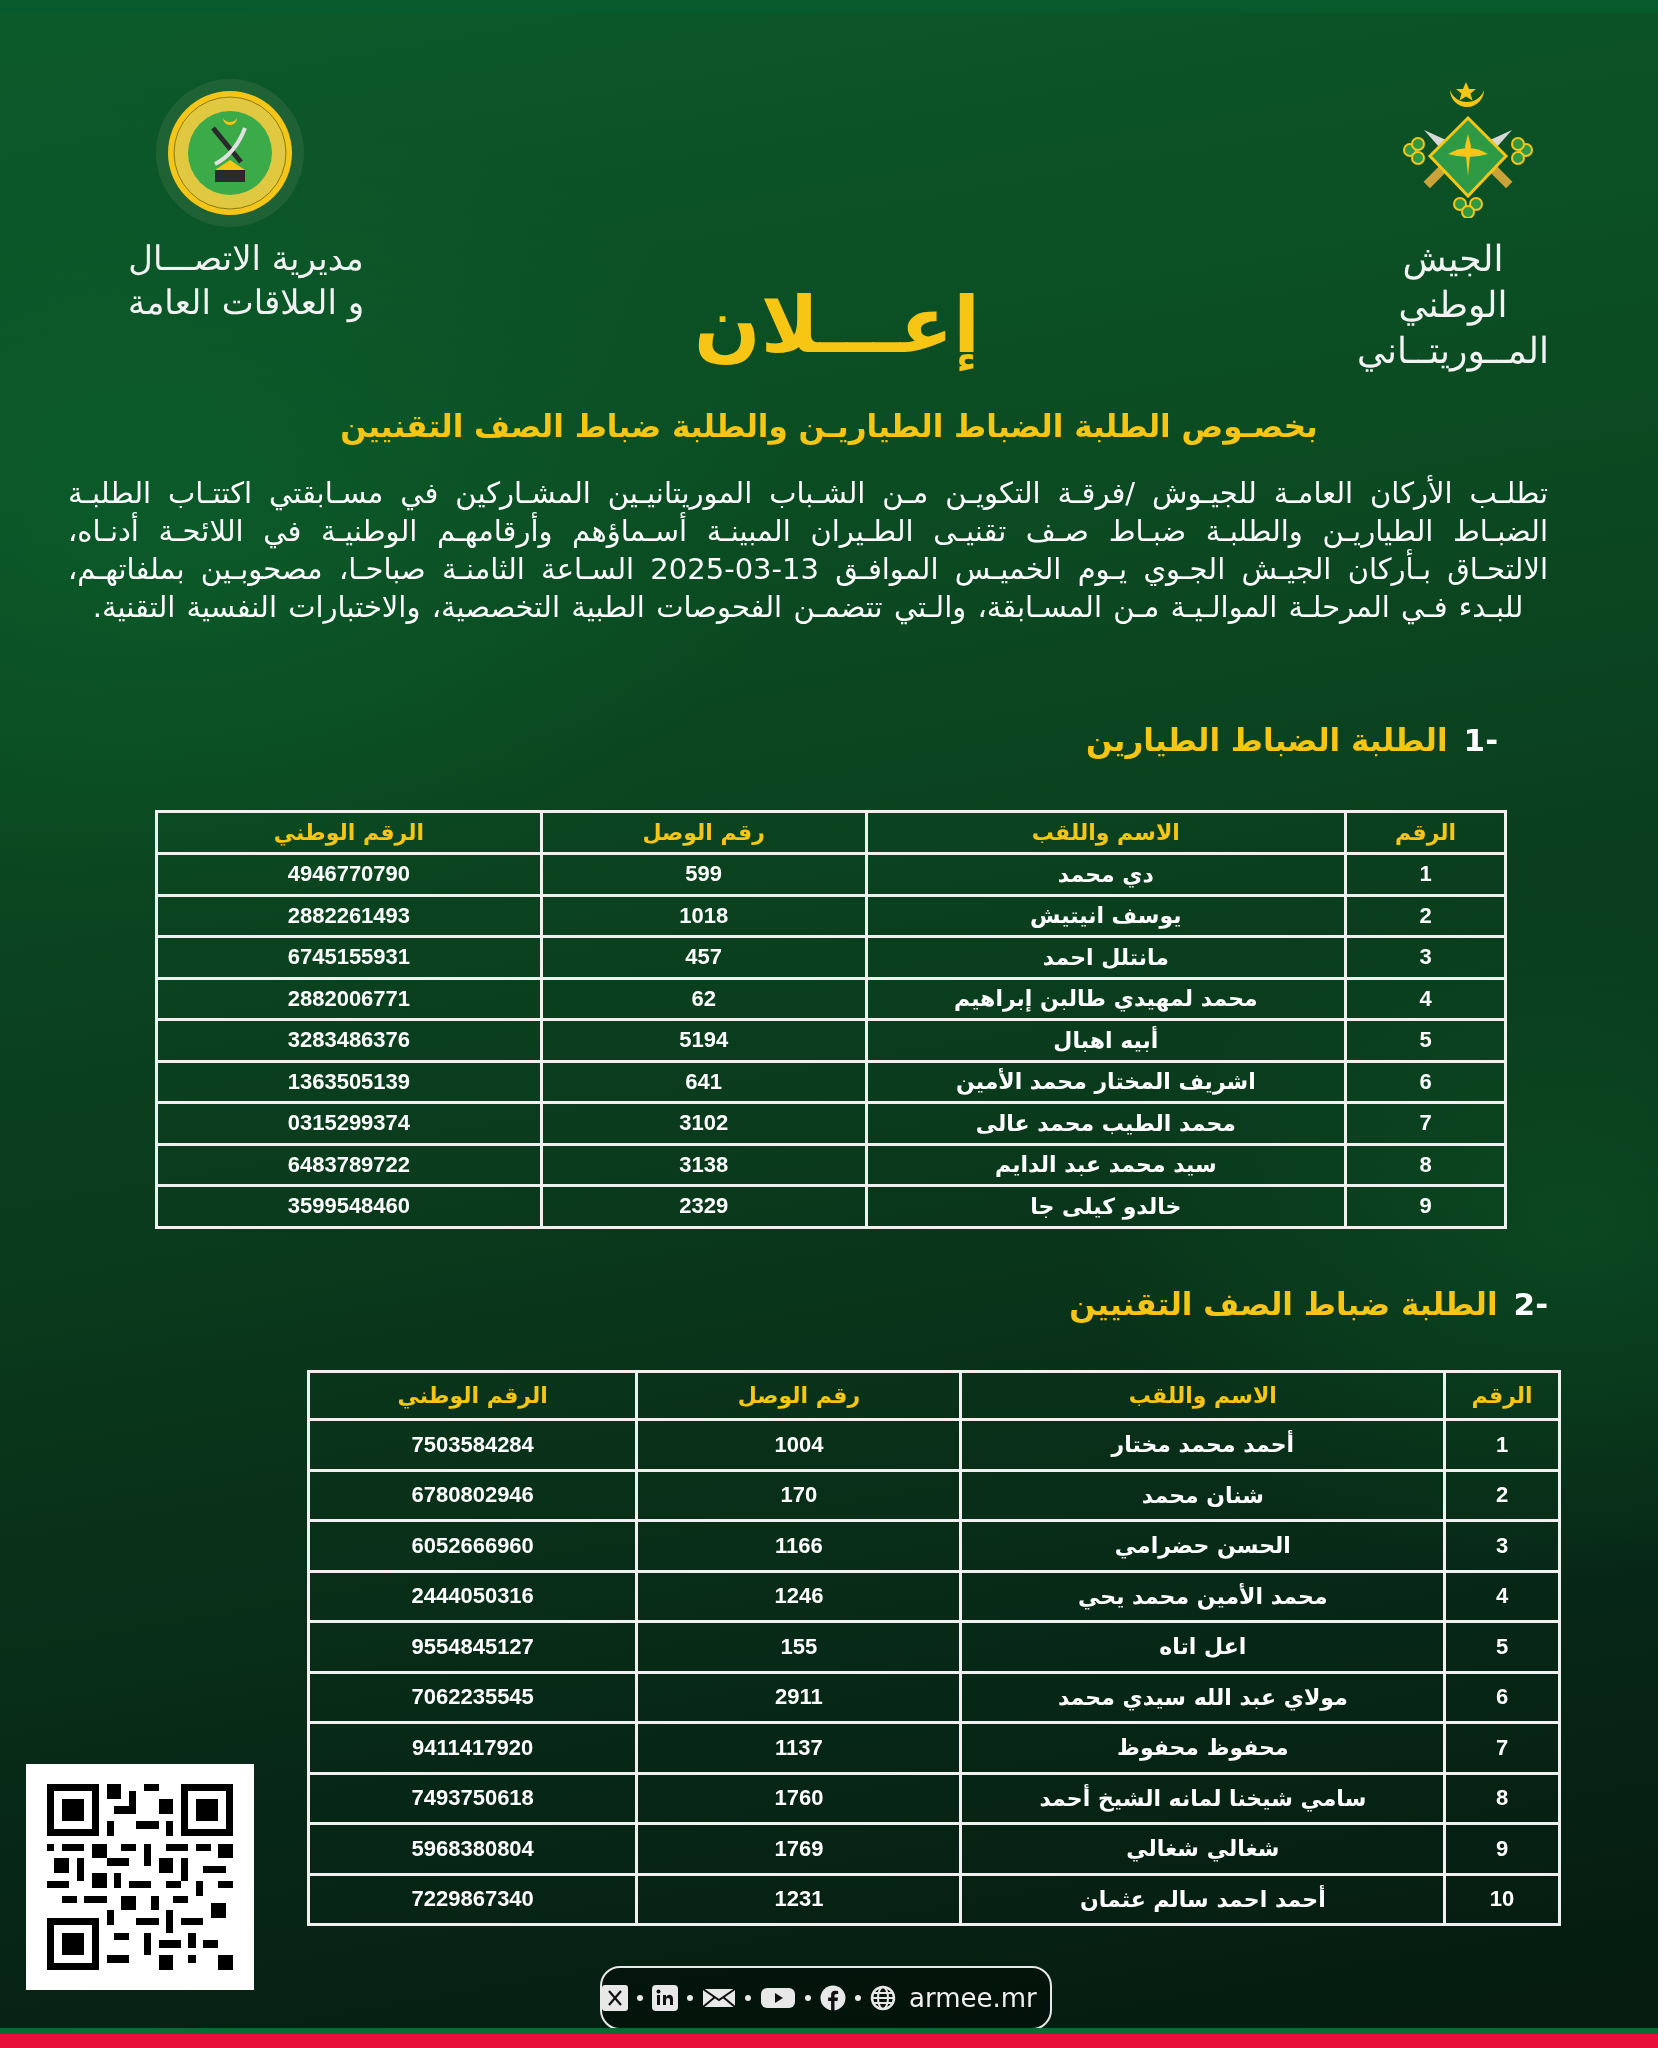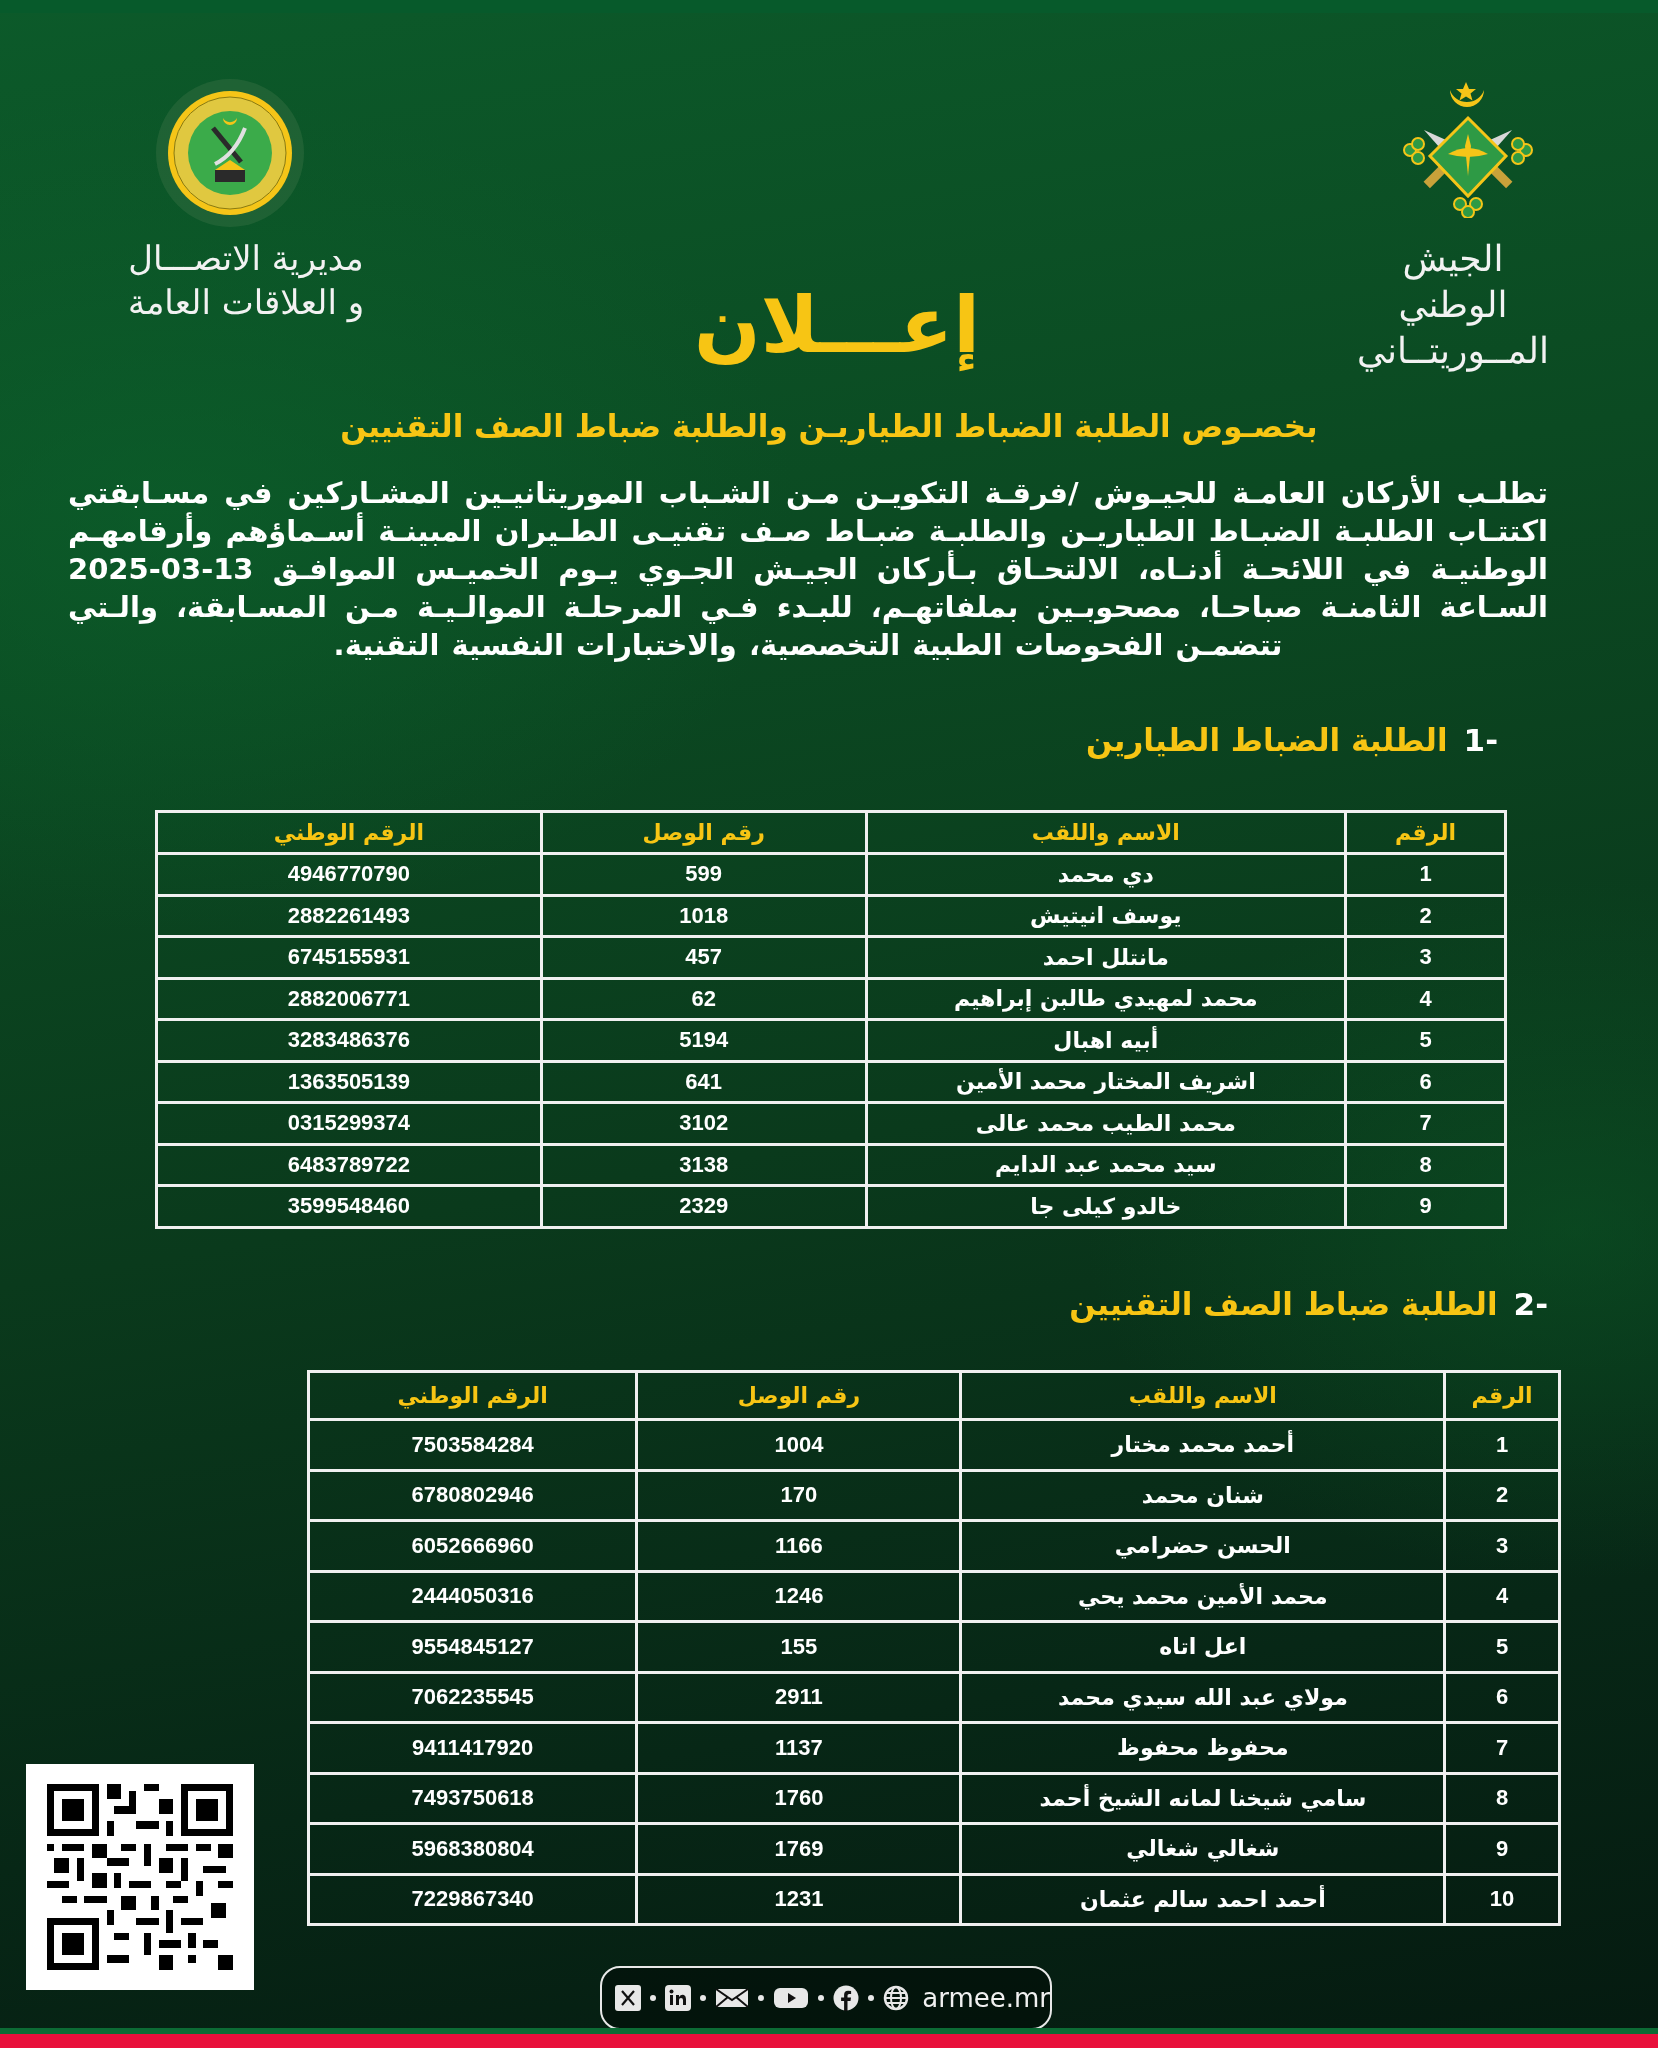--- a/index.html
+++ b/index.html
@@ -35,21 +35,21 @@
     .title {
       position: absolute; top: 280px; left: 16px; right: 0; text-align: center;
       font-size: 78px; font-weight: bold; color: #f7c514; letter-spacing: 4px;
     }
     .subtitle {
       position: absolute; top: 408px; left: 0; right: 0; text-align: center;
       font-size: 31px; font-weight: bold; color: #f7c514;
     }
     .body-text {
       position: absolute; top: 474px; right: 110px; width: 1480px;
-      font-size: 29px; line-height: 38px; font-weight: bold; color: #fff;
+      font-size: 29px; line-height: 38px; font-weight: normal; color: #fff;
       text-align: justify; text-align-last: center;
       word-spacing: 2px;
     }
     .section-heading {
       position: absolute; font-size: 31px; font-weight: bold; color: #f7c514;
       display: flex; gap: 16px; align-items: baseline;
     }
     .section-heading .num { color: #fff; }
     .sec1 { top: 722px; right: 160px; }
     .sec2 { top: 1286px; right: 110px; }
@@ -83,21 +83,21 @@
     .qr {
       position: absolute; left: 26px; top: 1764px; width: 228px; height: 226px;
       background: #fff; padding: 20px;
     }
     .qr svg { width: 100%; height: 100%; display: block; }
 
     
     .social {
       position: absolute; left: 600px; top: 1966px; width: 452px; height: 64px;
       border: 2px solid #e8e8e8; border-radius: 20px;
-      display: flex; align-items: center; justify-content: flex-end; gap: 9px;
+      display: flex; align-items: center; justify-content: flex-start; gap: 9px;
       direction: ltr; background: rgba(0,0,0,0.35);
     }
     .social .ic { width: 26px; height: 26px; display: inline-flex; align-items: center; justify-content: center; }
     .social .dot { width: 6px; height: 6px; border-radius: 50%; background: #e8e8e8; }
     .social .site { font-family: "DejaVu Sans", sans-serif; font-size: 26px; color: #f0f0f0; margin-left: 4px; }
   </style>
 </head>
 <body>
 
 <div class="page">

